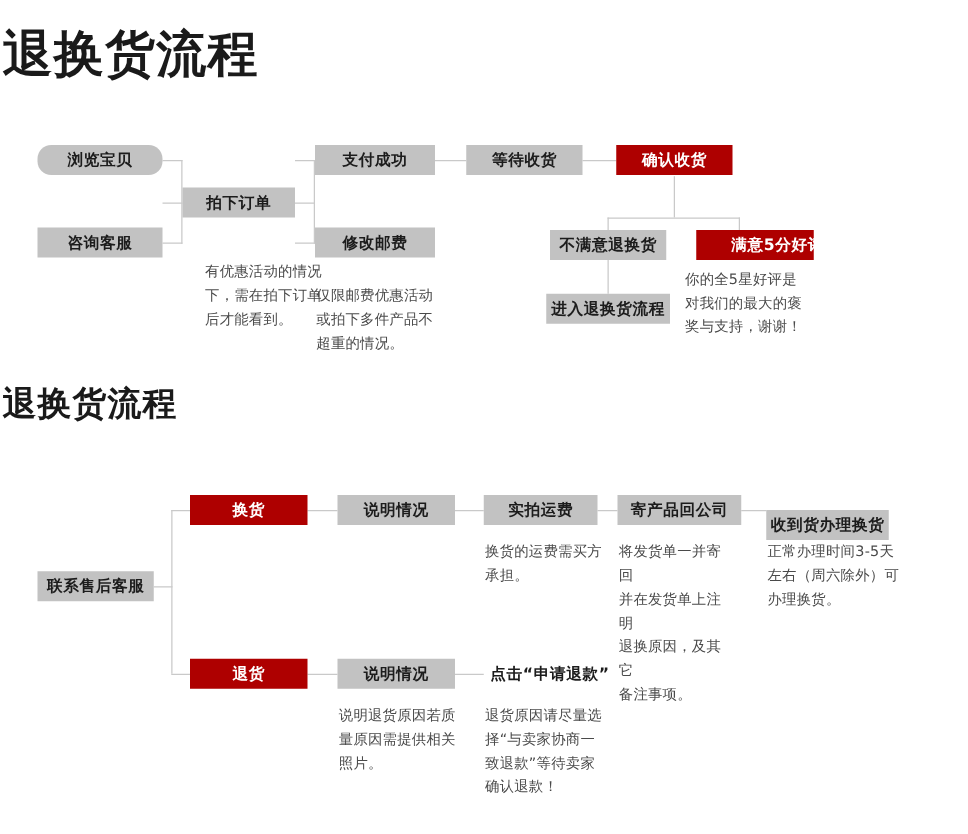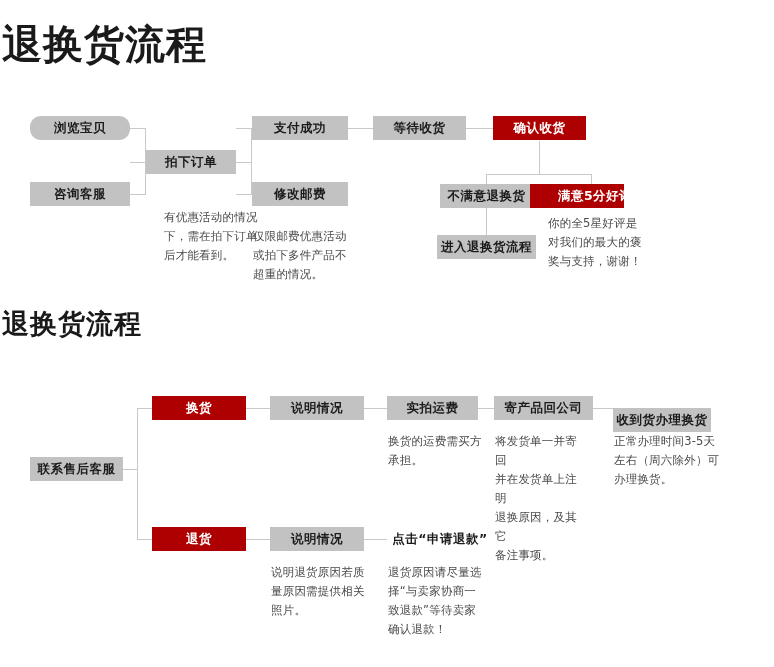--- a/index.html
+++ b/index.html
@@ -130,21 +130,21 @@
   </div>
 
   <div class="box red" style="left:493px; top:116px; width:93px; height:24px;">
     <span>确认收货</span>
   </div>
 
   <div class="box gray" style="left:440px; top:184px; width:93px; height:24px;justify-content:center;">
     <span>不满意退换货</span>
   </div>
 
-  <div class="box red" style="left:530px; top:184px; width:94px; height:24px;padding-left:36px;">
+  <div class="box red" style="left:557px; top:184px; width:94px; height:24px;padding-left:36px;">
     <span>满意5分好评</span>
   </div>
 
   <div class="box gray" style="left:437px; top:235px; width:99px; height:24px;">
     <span>进入退换货流程</span>
   </div>
 
   <div class="note" style="left:148px; top:208px; width:102px;margin-left:16px;">有优惠活动的情况<br>下，需在拍下订单<br>后才能看到。</div>
 
   <div class="note" style="left:253px; top:227px; width:104px;">仅限邮费优惠活动<br>或拍下多件产品不<br>超重的情况。</div>

